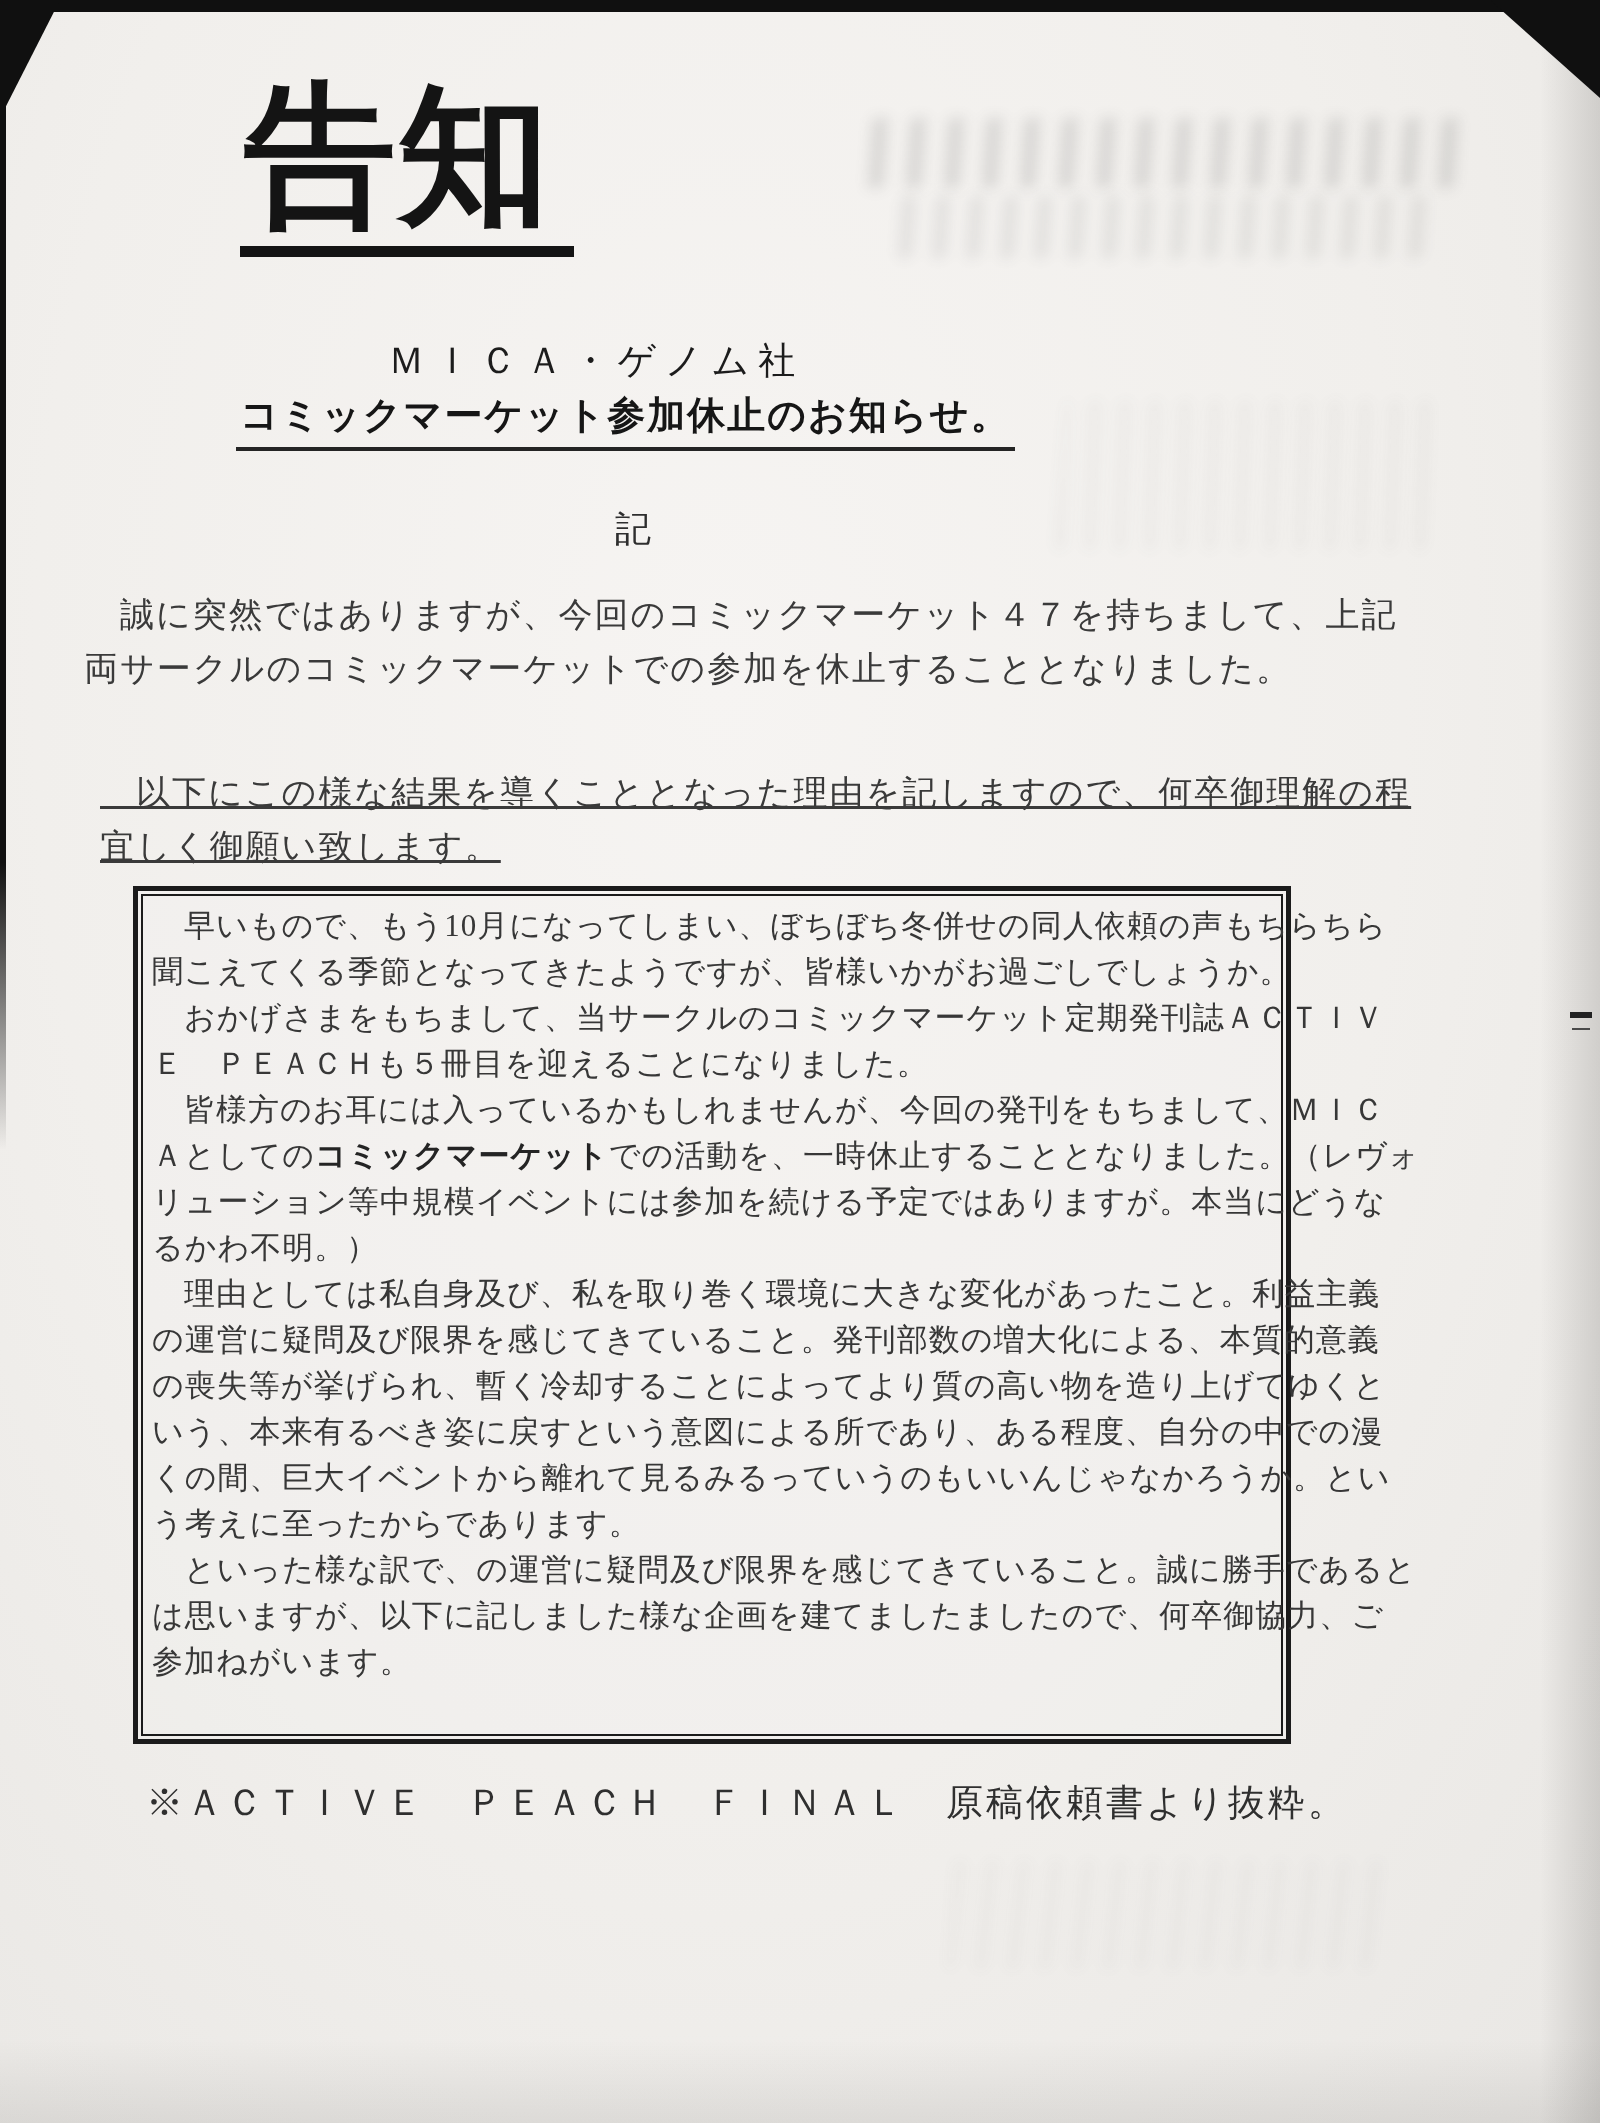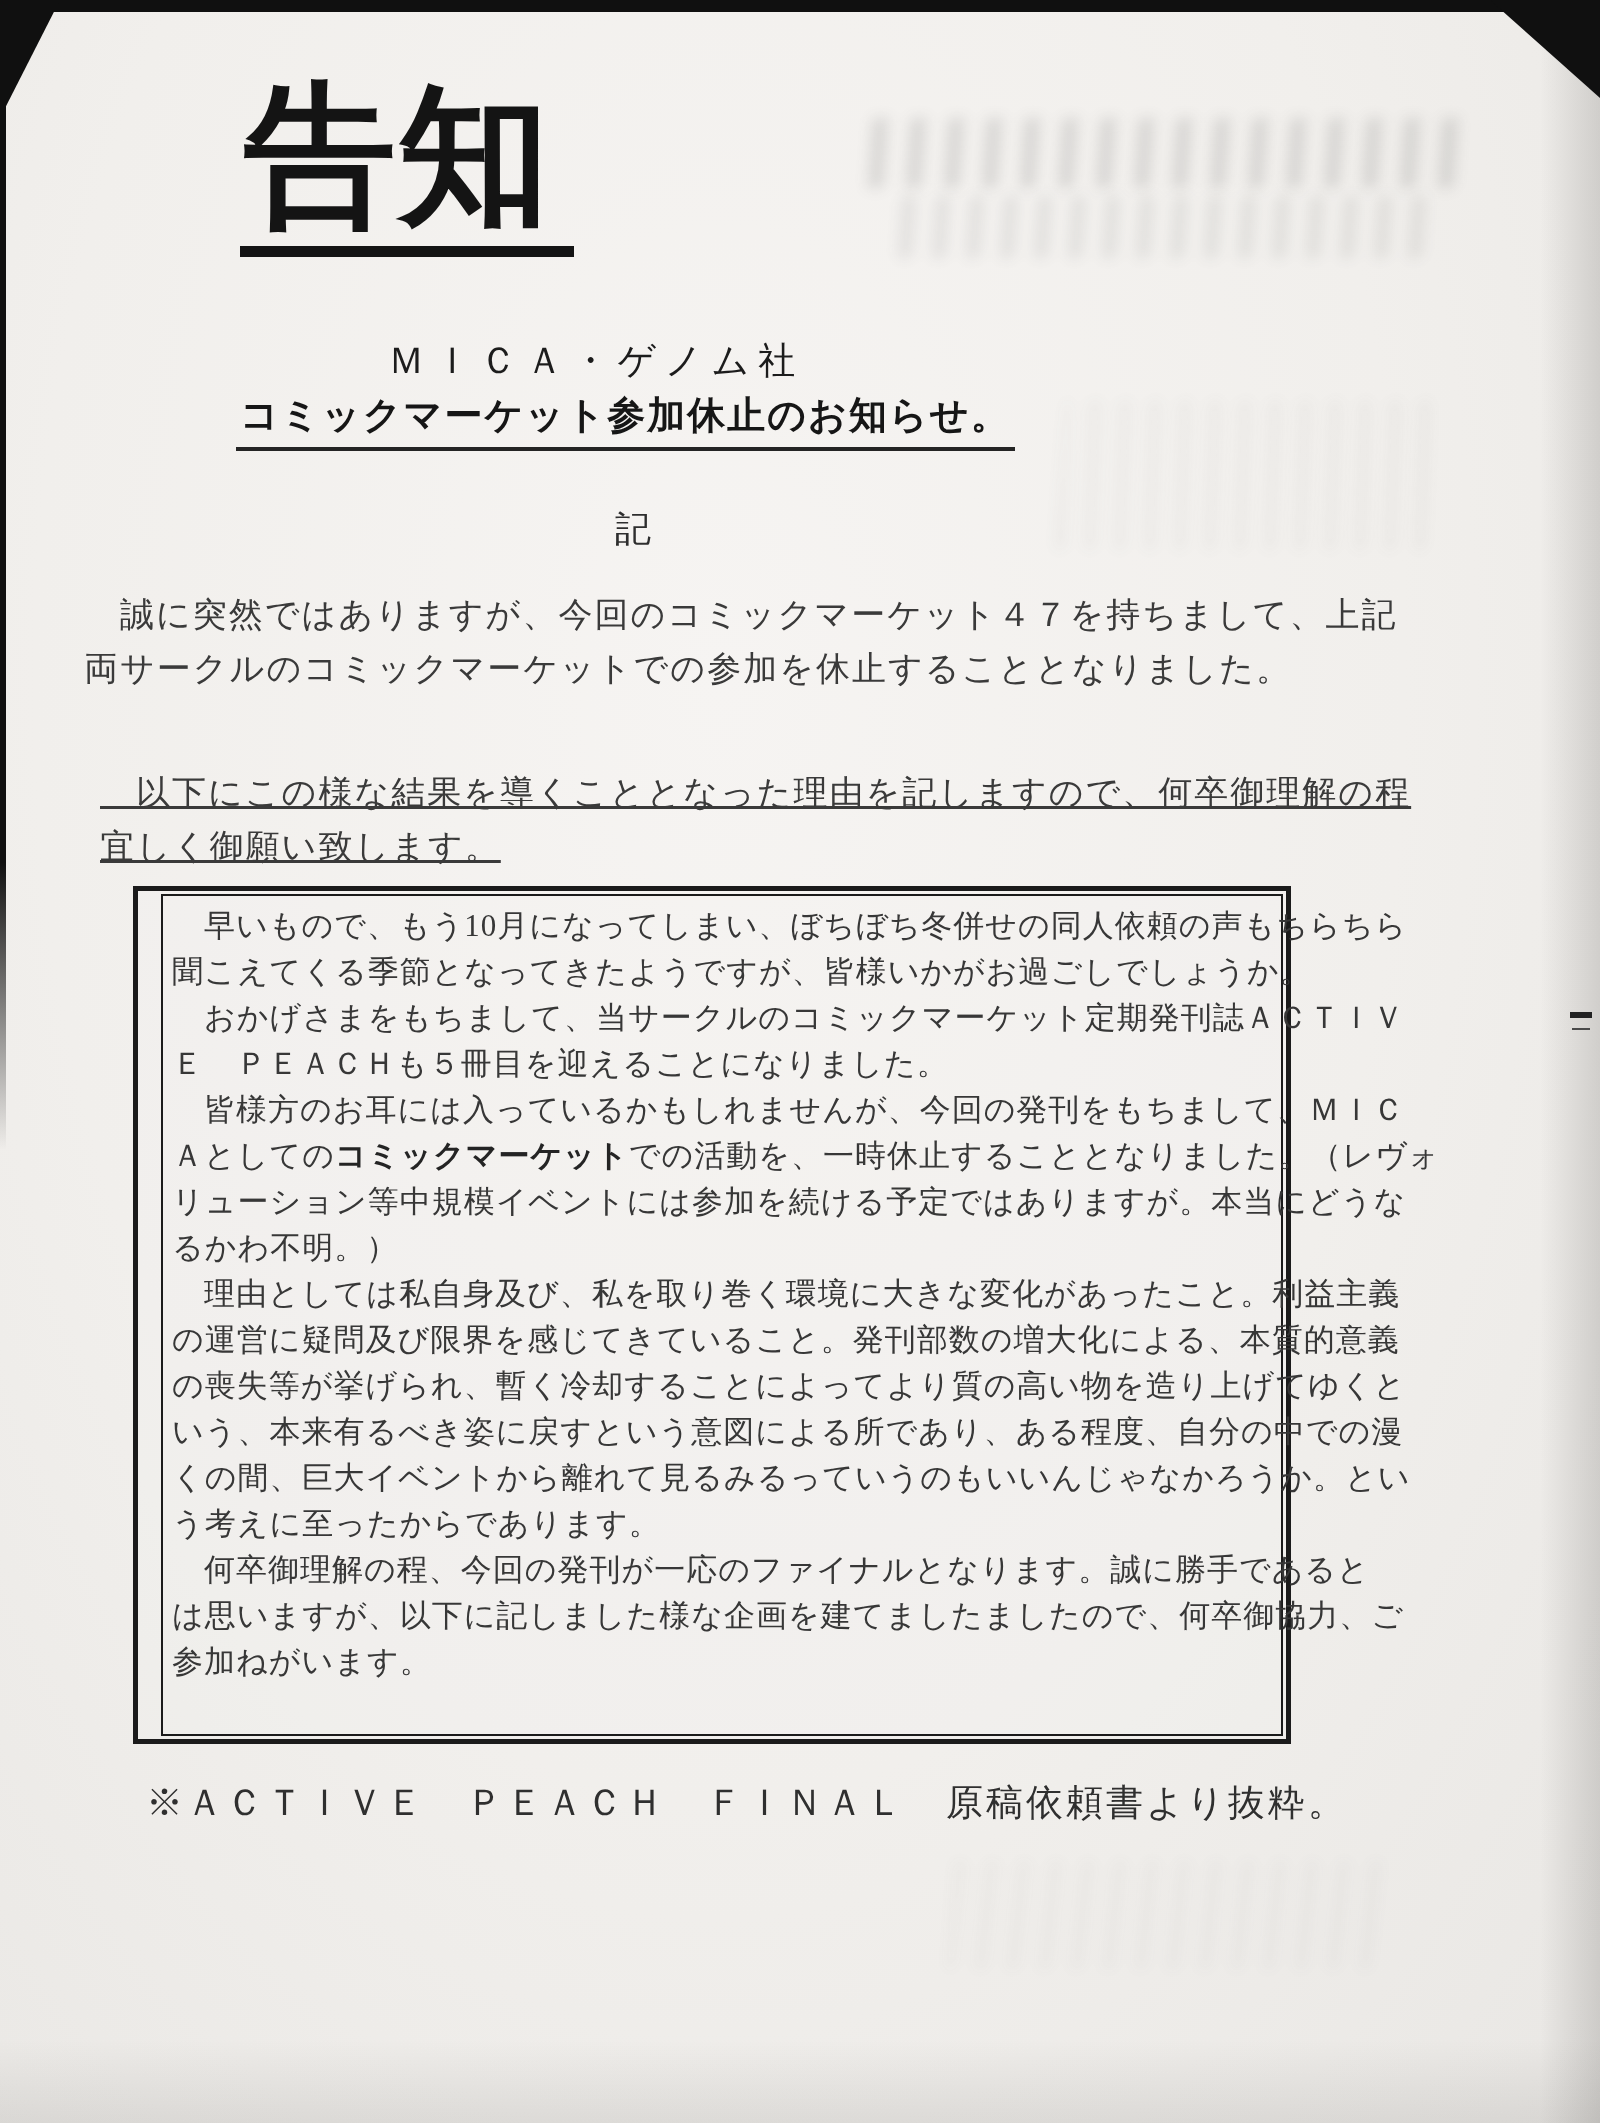--- a/index.html
+++ b/index.html
@@ -66,21 +66,20 @@
   .t-line{white-space:pre;}
 
   .notice-box{
     position:absolute;left:133px;top:886px;width:1158px;height:858px;
     border:5px solid #1b1b1b;box-sizing:border-box;background:rgba(255,255,255,0.06);
   }
   .notice-inner{
     position:absolute;top:3px;left:3px;right:3px;bottom:3px;
     border:2px solid #1b1b1b;box-sizing:border-box;
     padding:7px 8px 0 9px;
-    margin-left:20px;
   }
   .notice-text{color:#373737;font-size:31px;line-height:46px;letter-spacing:1px;}
   .seg-bold{font-family:"Liberation Sans", sans-serif;font-weight:700;color:#242424;}
 
   .footer-note{
     position:absolute;left:146px;top:1778px;
     font-size:37px;color:#2f2f2f;letter-spacing:3px;white-space:pre;
   }
 </style>
 </head>
@@ -129,21 +128,21 @@
           <div class="t-line">　皆様方のお耳には入っているかもしれませんが、今回の発刊をもちまして、ＭＩＣ</div>
           <div class="t-line"><span>Ａとしての</span><span class="seg-bold">コミックマーケット</span><span>での活動を、一時休止することとなりました。（レヴォ</span></div>
           <div class="t-line">リューション等中規模イベントには参加を続ける予定ではありますが。本当にどうな</div>
           <div class="t-line">るかわ不明。）</div>
           <div class="t-line">　理由としては私自身及び、私を取り巻く環境に大きな変化があったこと。利益主義</div>
           <div class="t-line">の運営に疑問及び限界を感じてきていること。発刊部数の増大化による、本質的意義</div>
           <div class="t-line">の喪失等が挙げられ、暫く冷却することによってより質の高い物を造り上げてゆくと</div>
           <div class="t-line">いう、本来有るべき姿に戻すという意図による所であり、ある程度、自分の中での漫</div>
           <div class="t-line">くの間、巨大イベントから離れて見るみるっていうのもいいんじゃなかろうか。とい</div>
           <div class="t-line">う考えに至ったからであります。</div>
-          <div class="t-line">　何卒御理解の程、今回の発刊が一応のファイナルとなります。誠に勝手であると</div>
+          <div class="t-line">　といった様な訳で、の運営に疑問及び限界を感じてきていること。誠に勝手であると</div>
           <div class="t-line">は思いますが、以下に記しました様な企画を建てましたましたので、何卒御協力、ご</div>
           <div class="t-line">参加ねがいます。</div>
         </div>
     </div>
   </div>
 
   <div class="footer-note">※ＡＣＴＩＶＥ　ＰＥＡＣＨ　ＦＩＮＡＬ　原稿依頼書より抜粋。</div>
 
 </div>
 

